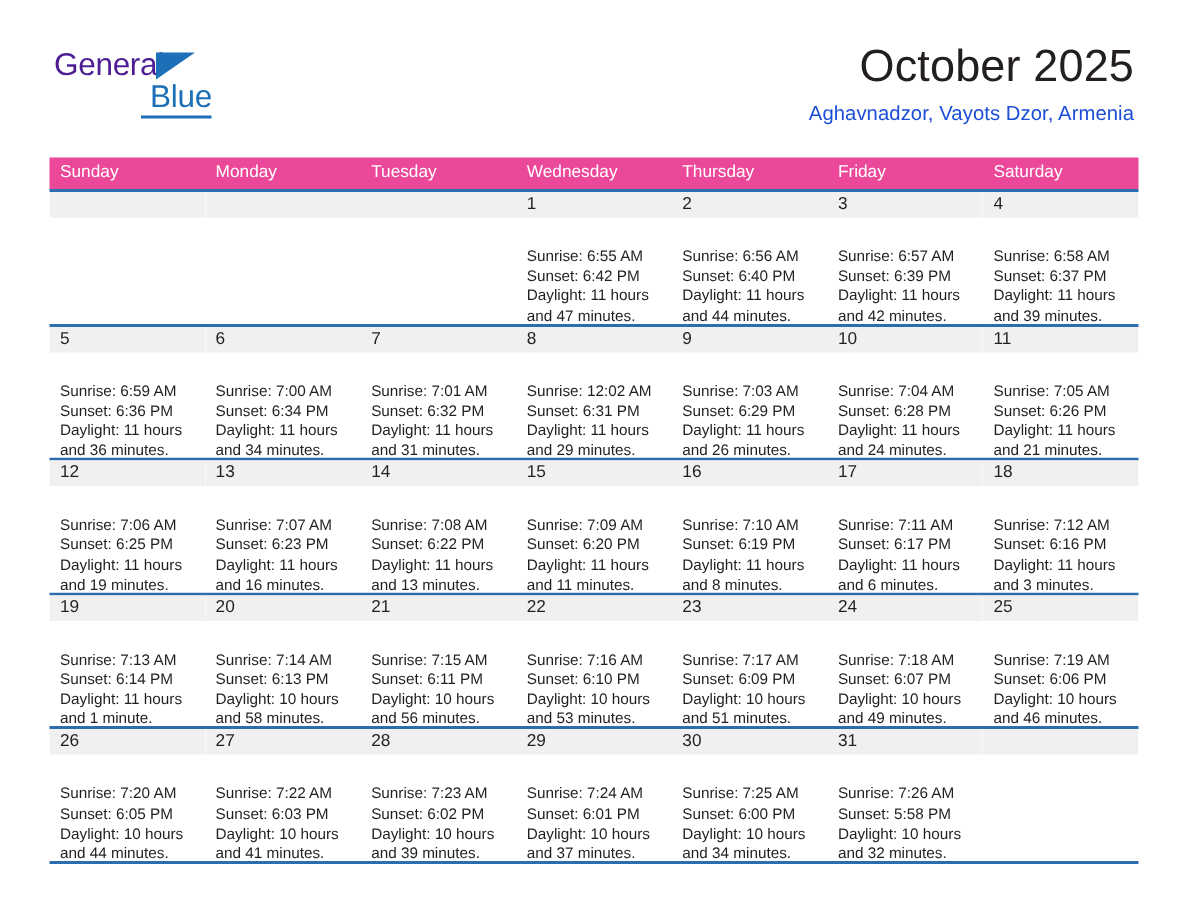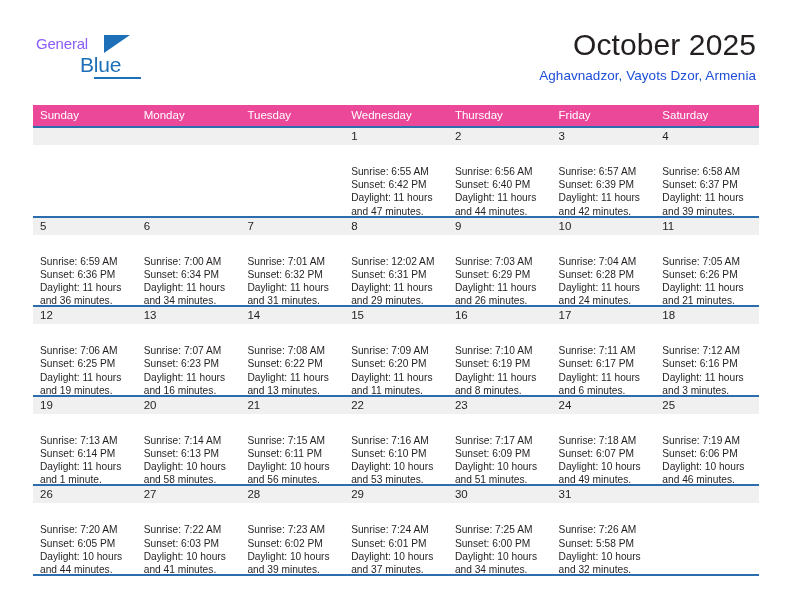--- a/index.html
+++ b/index.html
@@ -35,38 +35,38 @@
     position: absolute;
     left: 36px;
     top: 33px;
     width: 140px;
     height: 48px;
   }
   .logo-general {
     position: absolute;
     left: 0;
     top: 0;
-    font-size: 15px;
+    font-size: 21px;
     line-height: 21px;
-    color: #8b5cf6;
+    color: #4c1d95;
     letter-spacing: -0.2px;
     font-family: "Liberation Sans", sans-serif;
   }
   .logo-triangle {
     position: absolute;
     left: 68px;
     top: 2px;
     width: 0;
     height: 0;
     border-left: 26px solid #1d70b7;
     border-bottom: 18px solid transparent;
   }
   .logo-blue {
     position: absolute;
-    left: 44px;
+    left: 64px;
     top: 21px;
     font-size: 21px;
     line-height: 21px;
     color: #1d70b7;
     letter-spacing: -0.2px;
   }
   .logo-underline {
     position: absolute;
     left: 58px;
     top: 44px;

